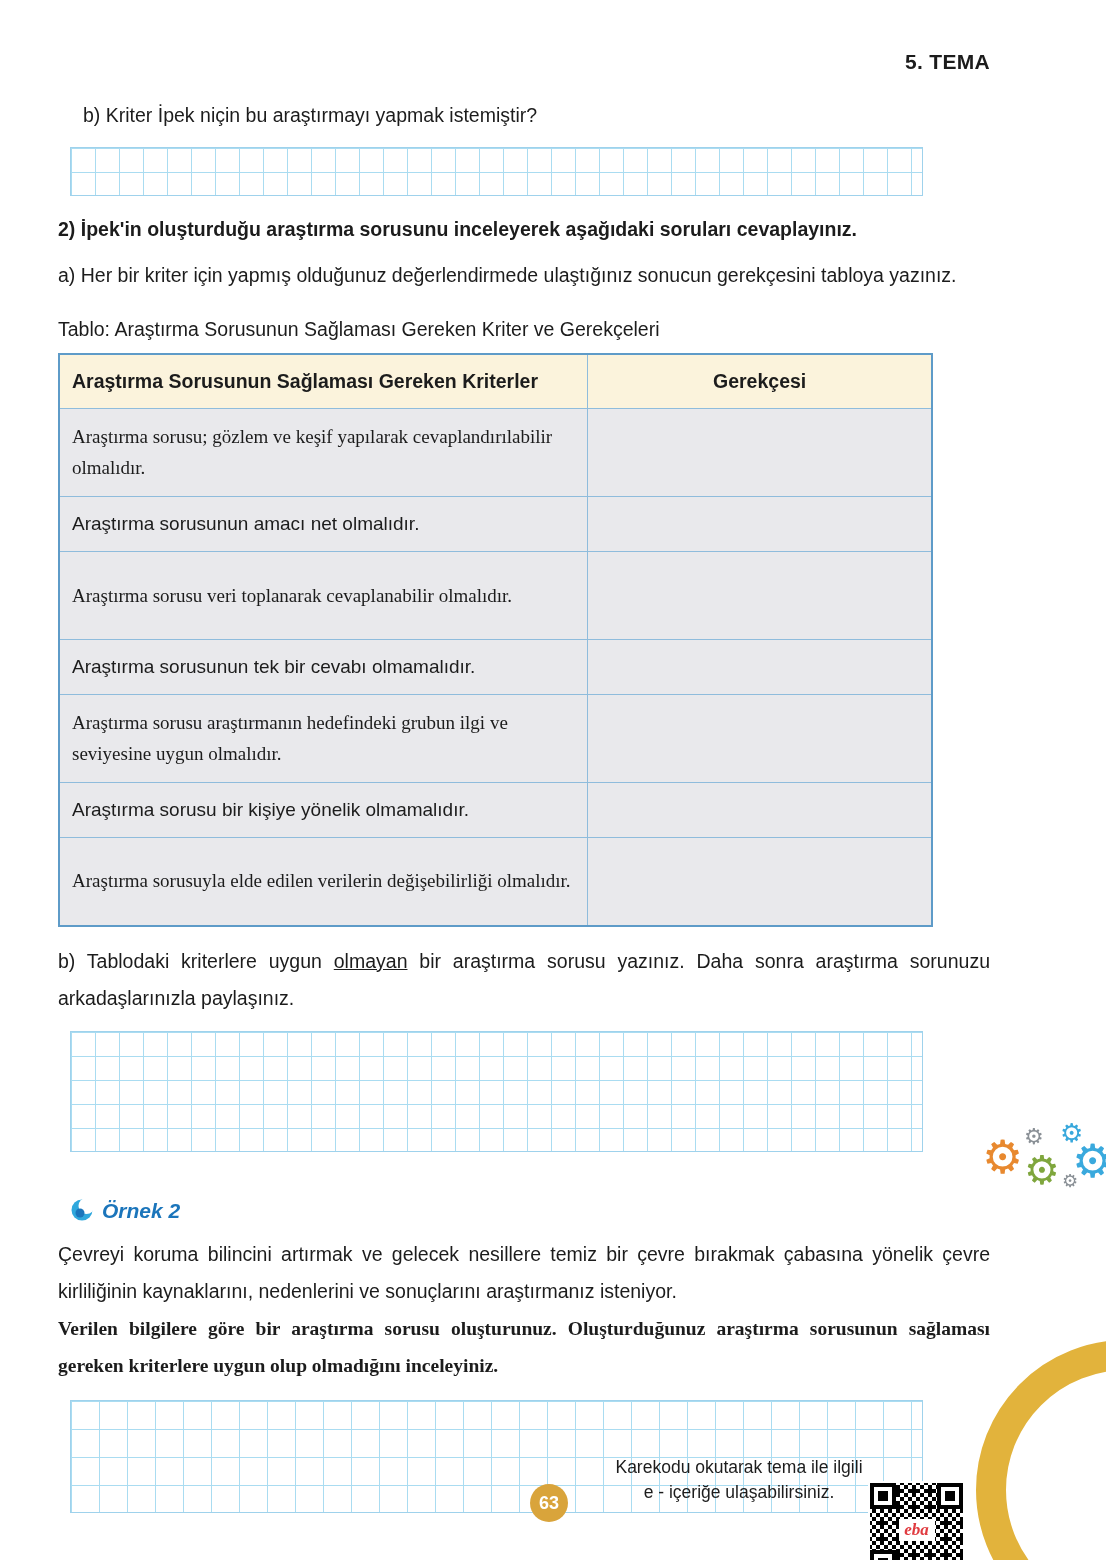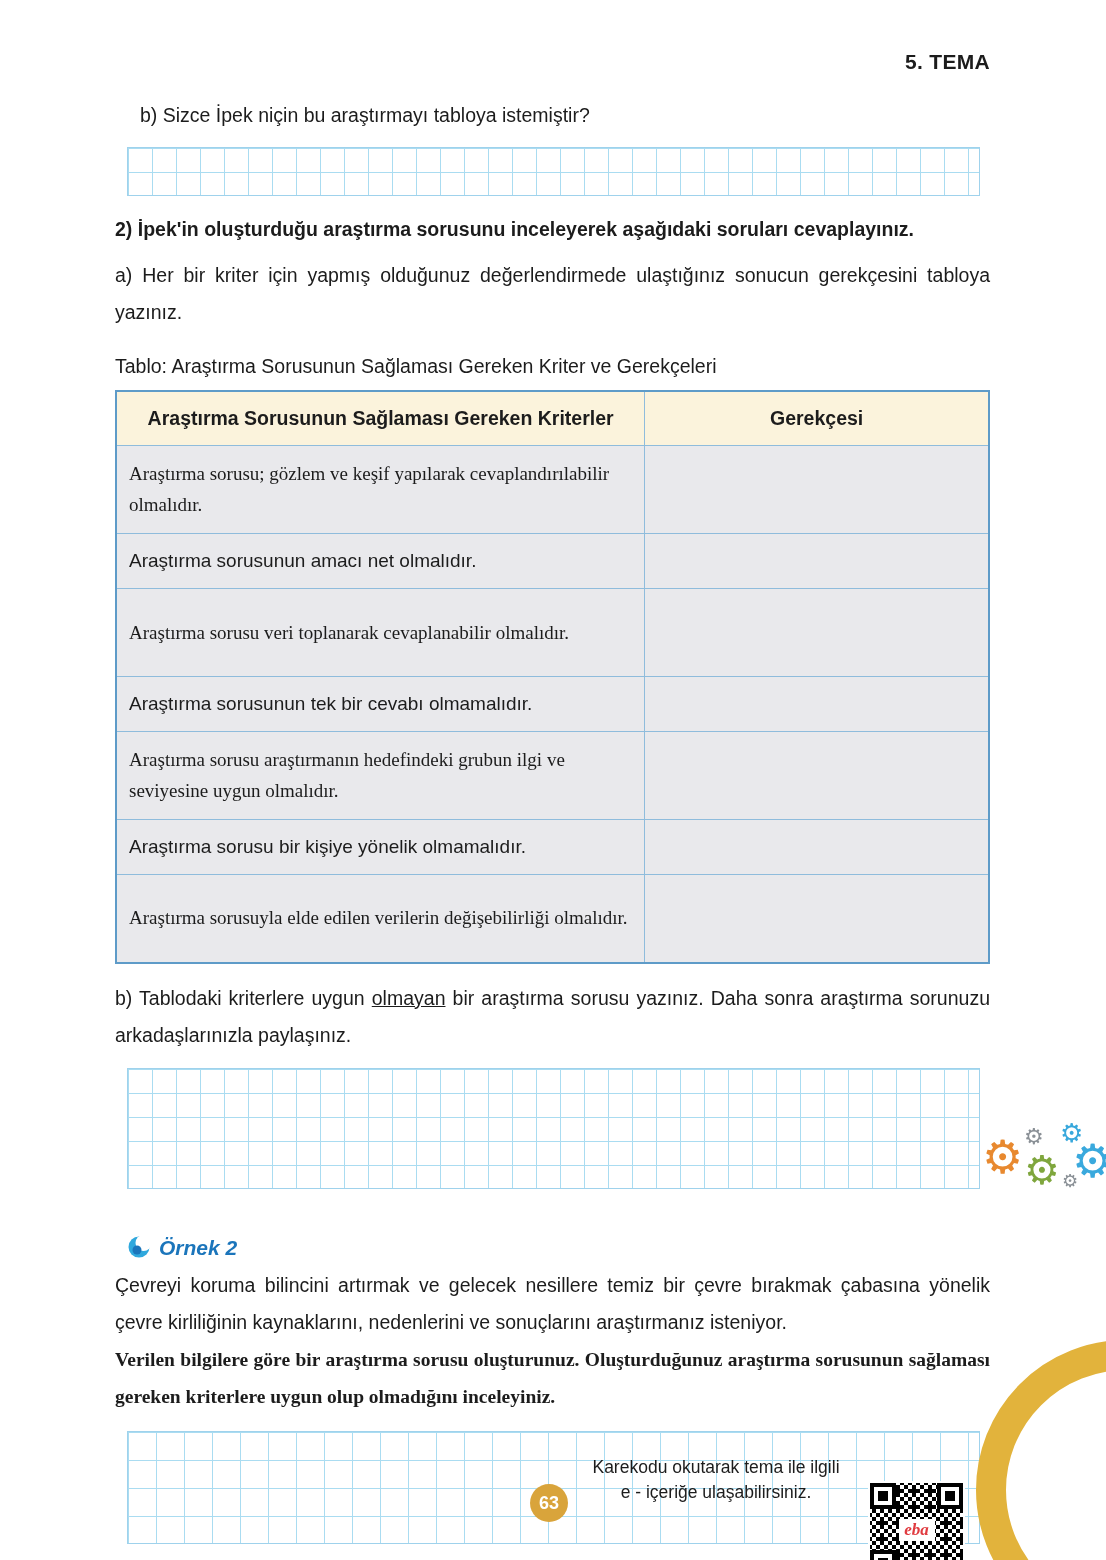--- a/index.html
+++ b/index.html
@@ -5,21 +5,21 @@
   * { margin:0; padding:0; box-sizing:border-box; }
   html,body { background:#fff; }
   .page {
     position:relative;
     width:1106px; height:1560px;
     background:#ffffff;
     overflow:hidden;
     font-family:"Liberation Sans", sans-serif;
     color:#1c1c1c;
   }
-  .content { padding:50px 116px 0 115px; }
+  .content { padding:50px 116px 0 58px; }
 
   .tema { text-align:right; font-size:21px; font-weight:bold; letter-spacing:.3px; }
 
   .q-line { margin-top:30px; padding-left:25px; font-size:19.5px; }
 
   .answer-grid {
     --cell:24px;
     margin-left:12px;
     width:853px;
     border:1px solid #9fd2ec;
@@ -46,21 +46,21 @@
     border:1px solid #8fbcdc;
     padding:11px 12px;
     line-height:1.6;
     vertical-align:middle;
   }
   table.criteria th {
     background:#fbf3dc;
     font-weight:bold;
     font-size:19.5px;
   }
-  th.crit-head { width:530px; text-align:center; }
+  th.crit-head { width:530px; text-align:left; }
   th.ger-head  { width:345px; text-align:center; }
   td.crit-cell { background:#e9e9ec; }
   td.ger-cell  { background:#e9e9ec; }
   tr.one-line td { height:55px; }
   tr.two-line td { height:88px;font-family:Liberation Serif, serif; }
 
   .underline { text-decoration:underline; }
 
   .ornek-row { margin-top:44px; margin-left:12px; display:flex; align-items:center; gap:6px;font-style:italic; }
   .ornek-title { font-size:21px; font-weight:bold; color:#1b75bb; }
@@ -71,21 +71,21 @@
   }
   .gears span { position:absolute; display:block; line-height:1; }
   .gear-orange  { left:4px;  top:16px; font-size:46px; color:#e8892f; }
   .gear-gray-sm { left:46px; top:8px;  font-size:22px; color:#8a9096; }
   .gear-green   { left:46px; top:32px; font-size:40px; color:#7fa63d; }
   .gear-blue-sm { left:82px; top:2px;  font-size:26px; color:#38a8dc; }
   .gear-blue-lg { left:94px; top:20px; font-size:46px; color:#3aa9dd; }
   .gear-gray-sm2{ left:84px; top:54px; font-size:18px; color:#8a9096; }
 
   .footer-caption {
-    position:absolute; left:588px; top:1455px;
+    position:absolute; left:611px; top:1455px;
     width:256px; text-align:center;
     font-size:17.5px; line-height:1.45; color:#1c1c1c;
   }
   .page-circle {
     position:absolute; left:530px; top:1484px;
     width:38px; height:38px; border-radius:50%;
     background:#d9a43b; color:#fff;
     font-size:18px; font-weight:bold;
     text-align:center; line-height:38px;
   }
@@ -101,21 +101,21 @@
   }
 </style>
 </head>
 <body>
 
 <div class="page">
   <div class="content">
 
     <div class="tema">5. TEMA</div>
 
-    <div class="q-line">b) Sizce İpek niçin bu araştırmayı tabloya istemiştir?</div>
+    <div class="q-line">b) Kriter İpek niçin bu araştırmayı yapmak istemiştir?</div>
 
     <div class="answer-grid grid-1"></div>
 
     <div class="bold-heading">2) İpek'in oluşturduğu araştırma sorusunu inceleyerek aşağıdaki soruları cevaplayınız.</div>
 
     <div class="para">a) Her bir kriter için yapmış olduğunuz değerlendirmede ulaştığınız sonucun gerekçesini tabloya yazınız.</div>
 
     <div class="table-caption">Tablo: Araştırma Sorusunun Sağlaması Gereken Kriter ve Gerekçeleri</div>
 
     <table class="criteria">
@@ -165,21 +165,21 @@
       <span>
         <svg width="26" height="26" viewBox="0 0 26 26">
           <circle cx="12" cy="14" r="10.5" fill="#2fa8dd"></circle>
           <circle cx="16.5" cy="10" r="8" fill="#ffffff"></circle>
           <circle cx="10" cy="17" r="4.5" fill="#1b75bb"></circle>
         </svg>
       </span>
       <span class="ornek-title">Örnek 2</span>
     </div>
 
-    <div class="para" style="margin-top:4px;">Çevreyi koruma bilincini artırmak ve gelecek nesillere temiz bir çevre bırakmak çabasına yönelik çevre kirliliğinin kaynaklarını, nedenlerini ve sonuçlarını araştırmanız isteniyor.</div>
+    <div class="para" style="margin-top:10px;">Çevreyi koruma bilincini artırmak ve gelecek nesillere temiz bir çevre bırakmak çabasına yönelik çevre kirliliğinin kaynaklarını, nedenlerini ve sonuçlarını araştırmanız isteniyor.</div>
     <div class="para" style="font-weight:bold; margin-top:0;font-family:Liberation Serif, serif;">Verilen bilgilere göre bir araştırma sorusu oluşturunuz. Oluşturduğunuz araştırma sorusunun sağlaması gereken kriterlere uygun olup olmadığını inceleyiniz.</div>
 
     <div class="answer-grid grid-3"></div>
 
   </div>
 
   <div class="gears">
     <span class="gear-orange">⚙</span>
     <span class="gear-gray-sm">⚙</span>
     <span class="gear-green">⚙</span>

